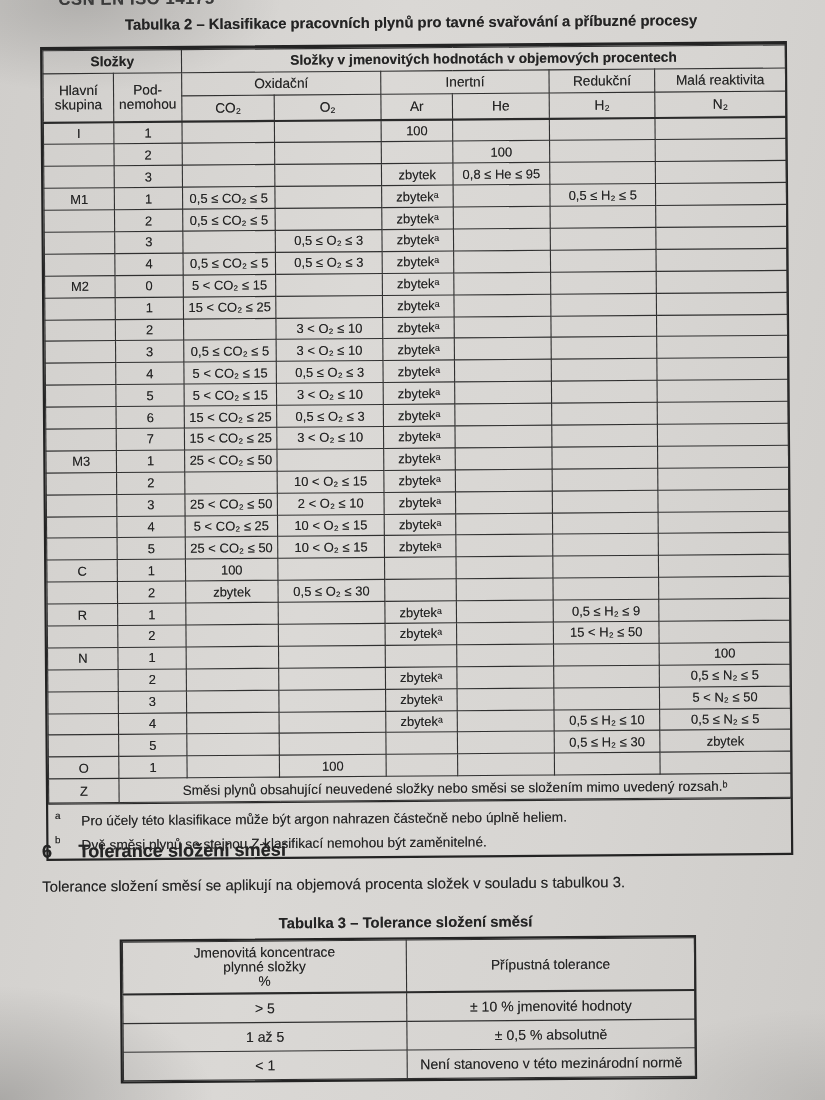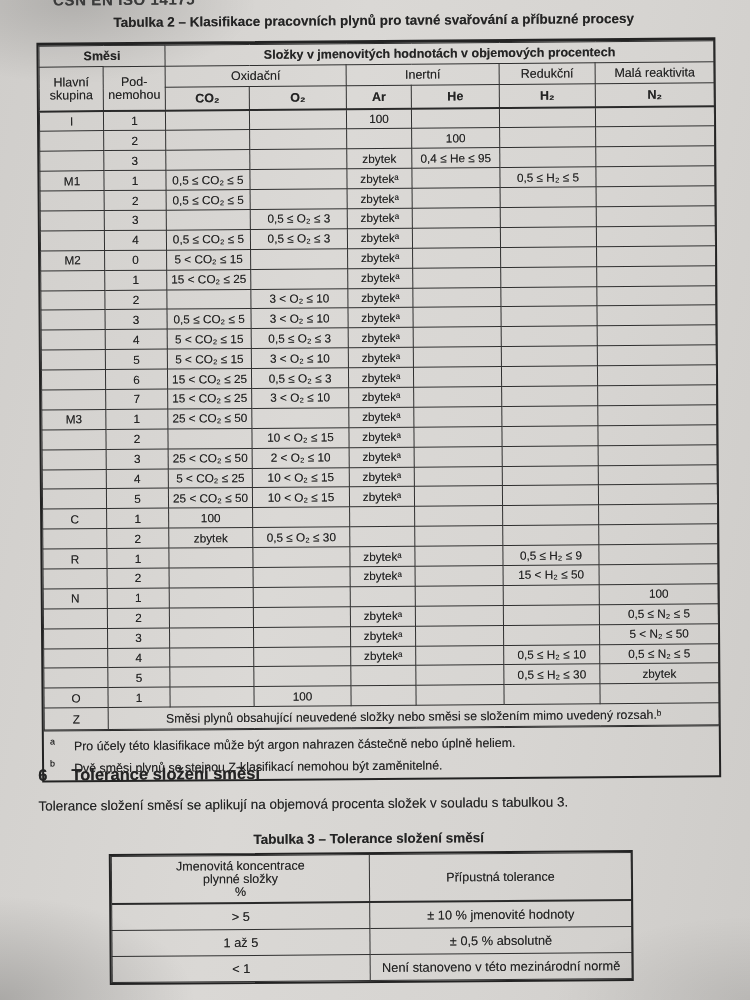--- a/index.html
+++ b/index.html
@@ -30,21 +30,21 @@
     position:absolute; left:40px; top:40px; width:675px;
     border:2px solid #232323; border-top-width:3px; background:rgba(255,255,255,0.03);
   }
   table { border-collapse:collapse; width:100%; table-layout:fixed; }
   th, td {
     border:1px solid #303030; padding:0; text-align:center; vertical-align:middle;
     font-weight:normal; font-size:12px; white-space:nowrap; overflow:visible;
   }
   thead tr.h1 th { font-weight:bold; font-size:12.5px; height:20px; }
   thead tr.h2 th { height:20px; font-size:12.5px; }
-  thead tr.h3 th { height:22px; font-size:12.5px;font-weight:bold; }
+  thead tr.h3 th { height:22px; font-size:12.5px; }
   thead { border-bottom:2px solid #2a2a2a; }
   .pre { white-space:pre-line; line-height:13px; }
   tbody tr { height:19.9px; }
   tbody td { font-size:11.8px; }
   tr.z-row { height:22px; }
   tr.z-row td.z-text { font-size:12.3px; }
   .footnotes { border-top:1.5px solid #2a2a2a; padding:2px 6px 4px 4px; }
   .fn { font-size:12.4px; line-height:16.5px; text-align:left; }
   .fnm { display:inline-block; width:24px; font-size:9px; vertical-align:6px; text-align:left; padding-left:2px; }
   .section-heading { position:absolute; left:36px; top:763px; font-size:16.5px; font-weight:bold; }
@@ -76,21 +76,21 @@
           <col style="width:62px">
           <col style="width:84px">
           <col style="width:97px">
         <col style="width:65px">
           <col style="width:88px">
           <col style="width:96px">
           <col style="width:119px">
       </colgroup>
       <thead>
         <tr class="h1">
-          <th colspan="2">Směsi</th>
+          <th colspan="2">Složky</th>
           <th colspan="6">Složky v jmenovitých hodnotách v objemových procentech</th>
         </tr>
         <tr class="h2">
           <th rowspan="2" class="pre">Hlavní
 skupina</th>
           <th rowspan="2" class="pre">Pod-
 nemohou</th>
           <th colspan="2">Oxidační</th>
           <th colspan="2">Inertní</th>
           <th>Redukční</th>
@@ -125,21 +125,21 @@
             <td>100</td>
             <td></td>
             <td></td>
           </tr>
           <tr>
             <td></td>
             <td>3</td>
             <td></td>
             <td></td>
             <td>zbytek</td>
-            <td>0,4 ≤ He ≤ 95</td>
+            <td>0,8 ≤ He ≤ 95</td>
             <td></td>
             <td></td>
           </tr>
           <tr>
             <td>M1</td>
             <td>1</td>
             <td>0,5 ≤ CO₂ ≤ 5</td>
             <td></td>
             <td>zbytekᵃ</td>
             <td></td>

